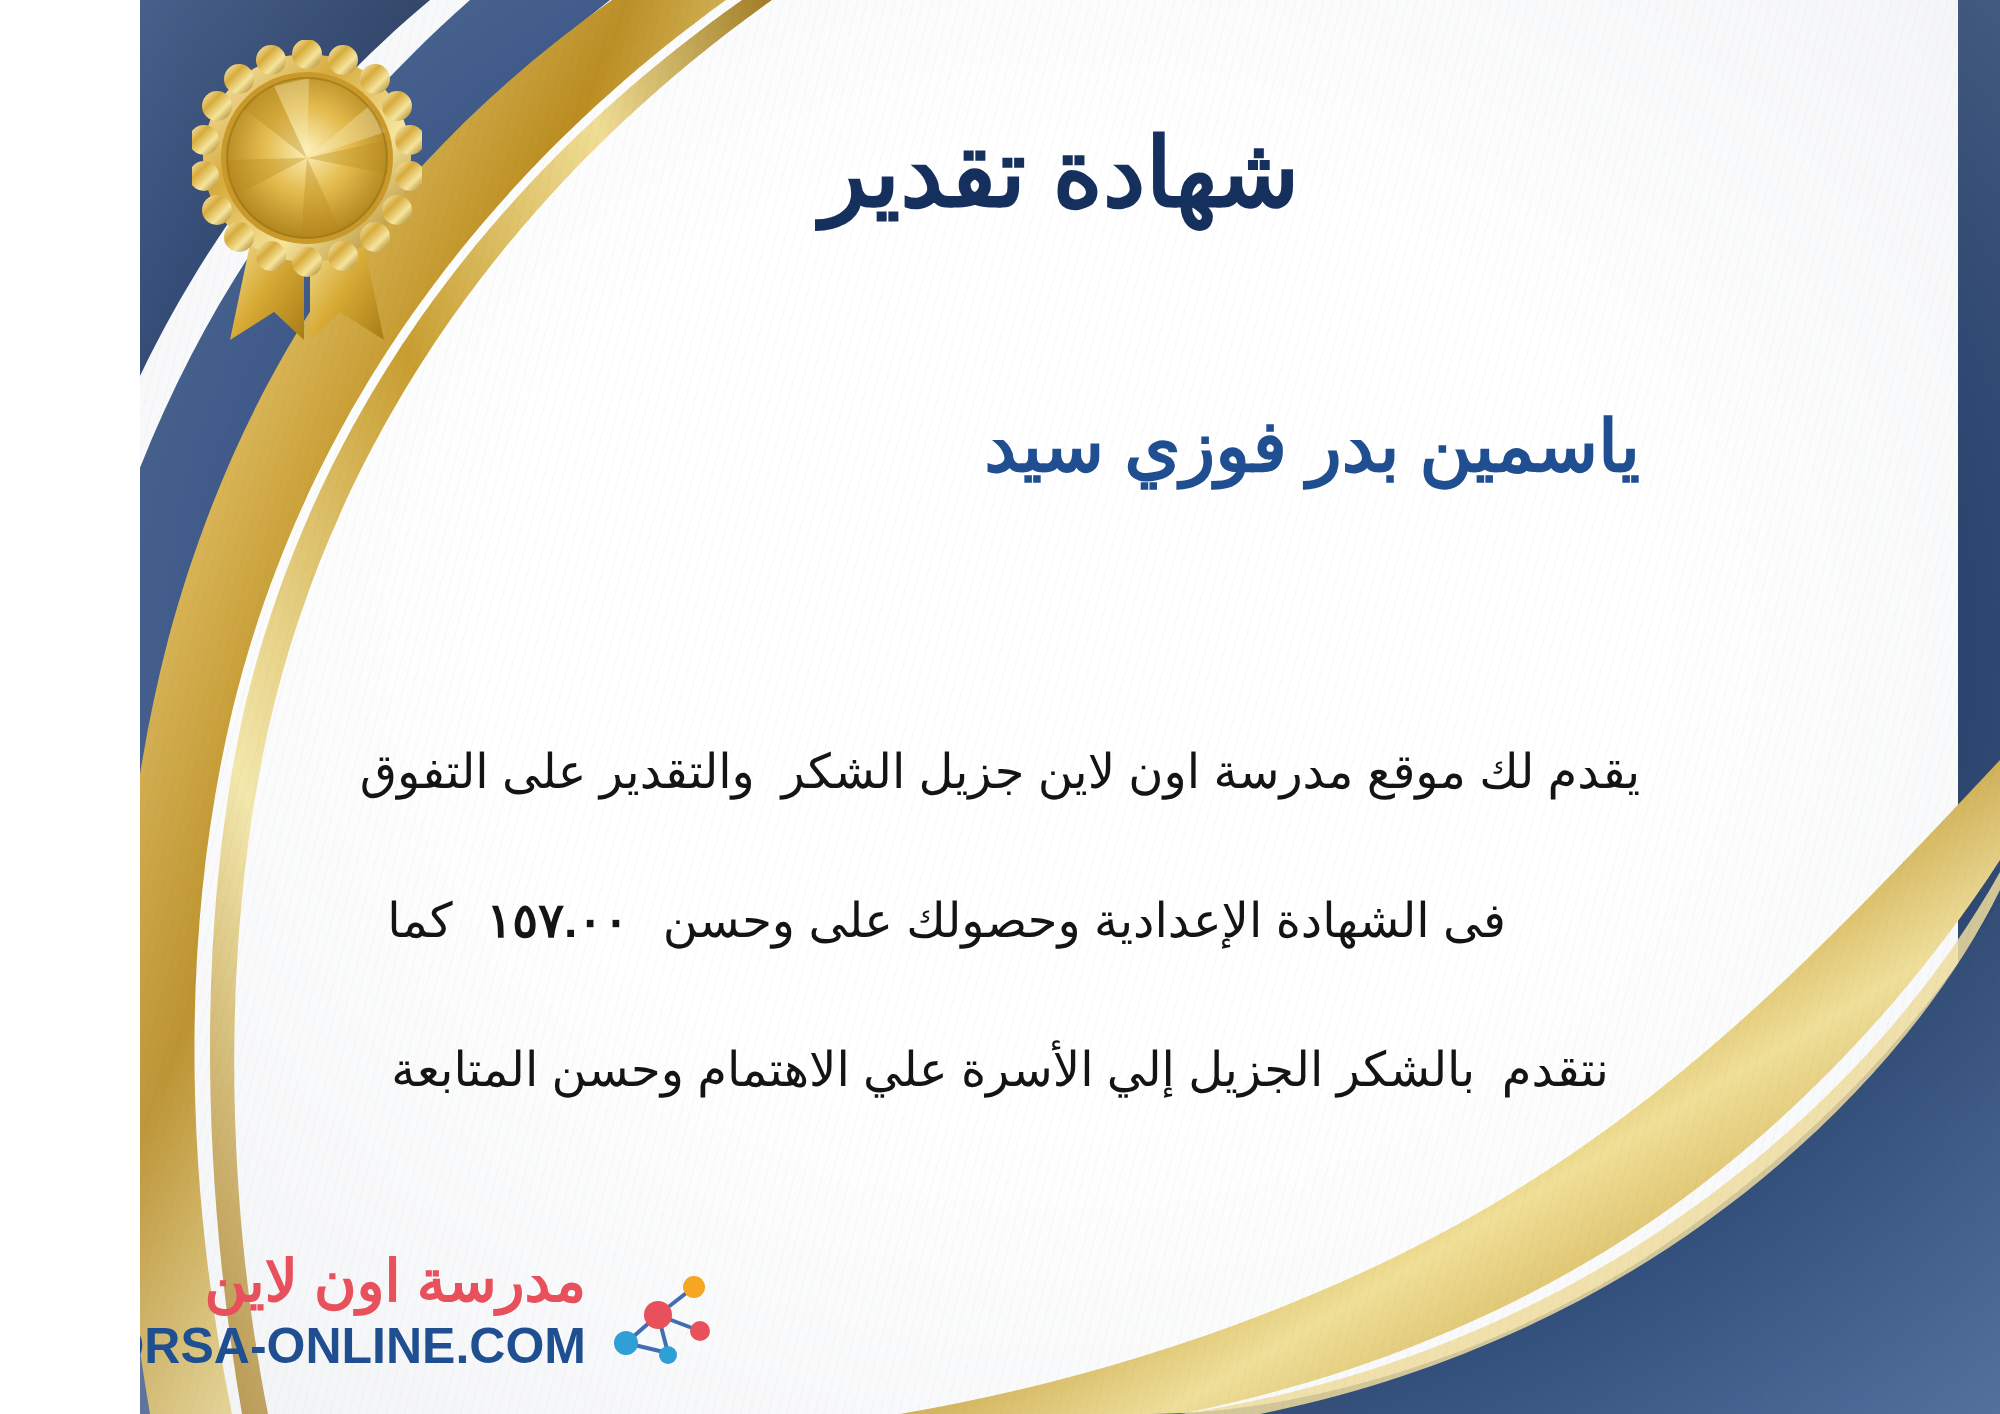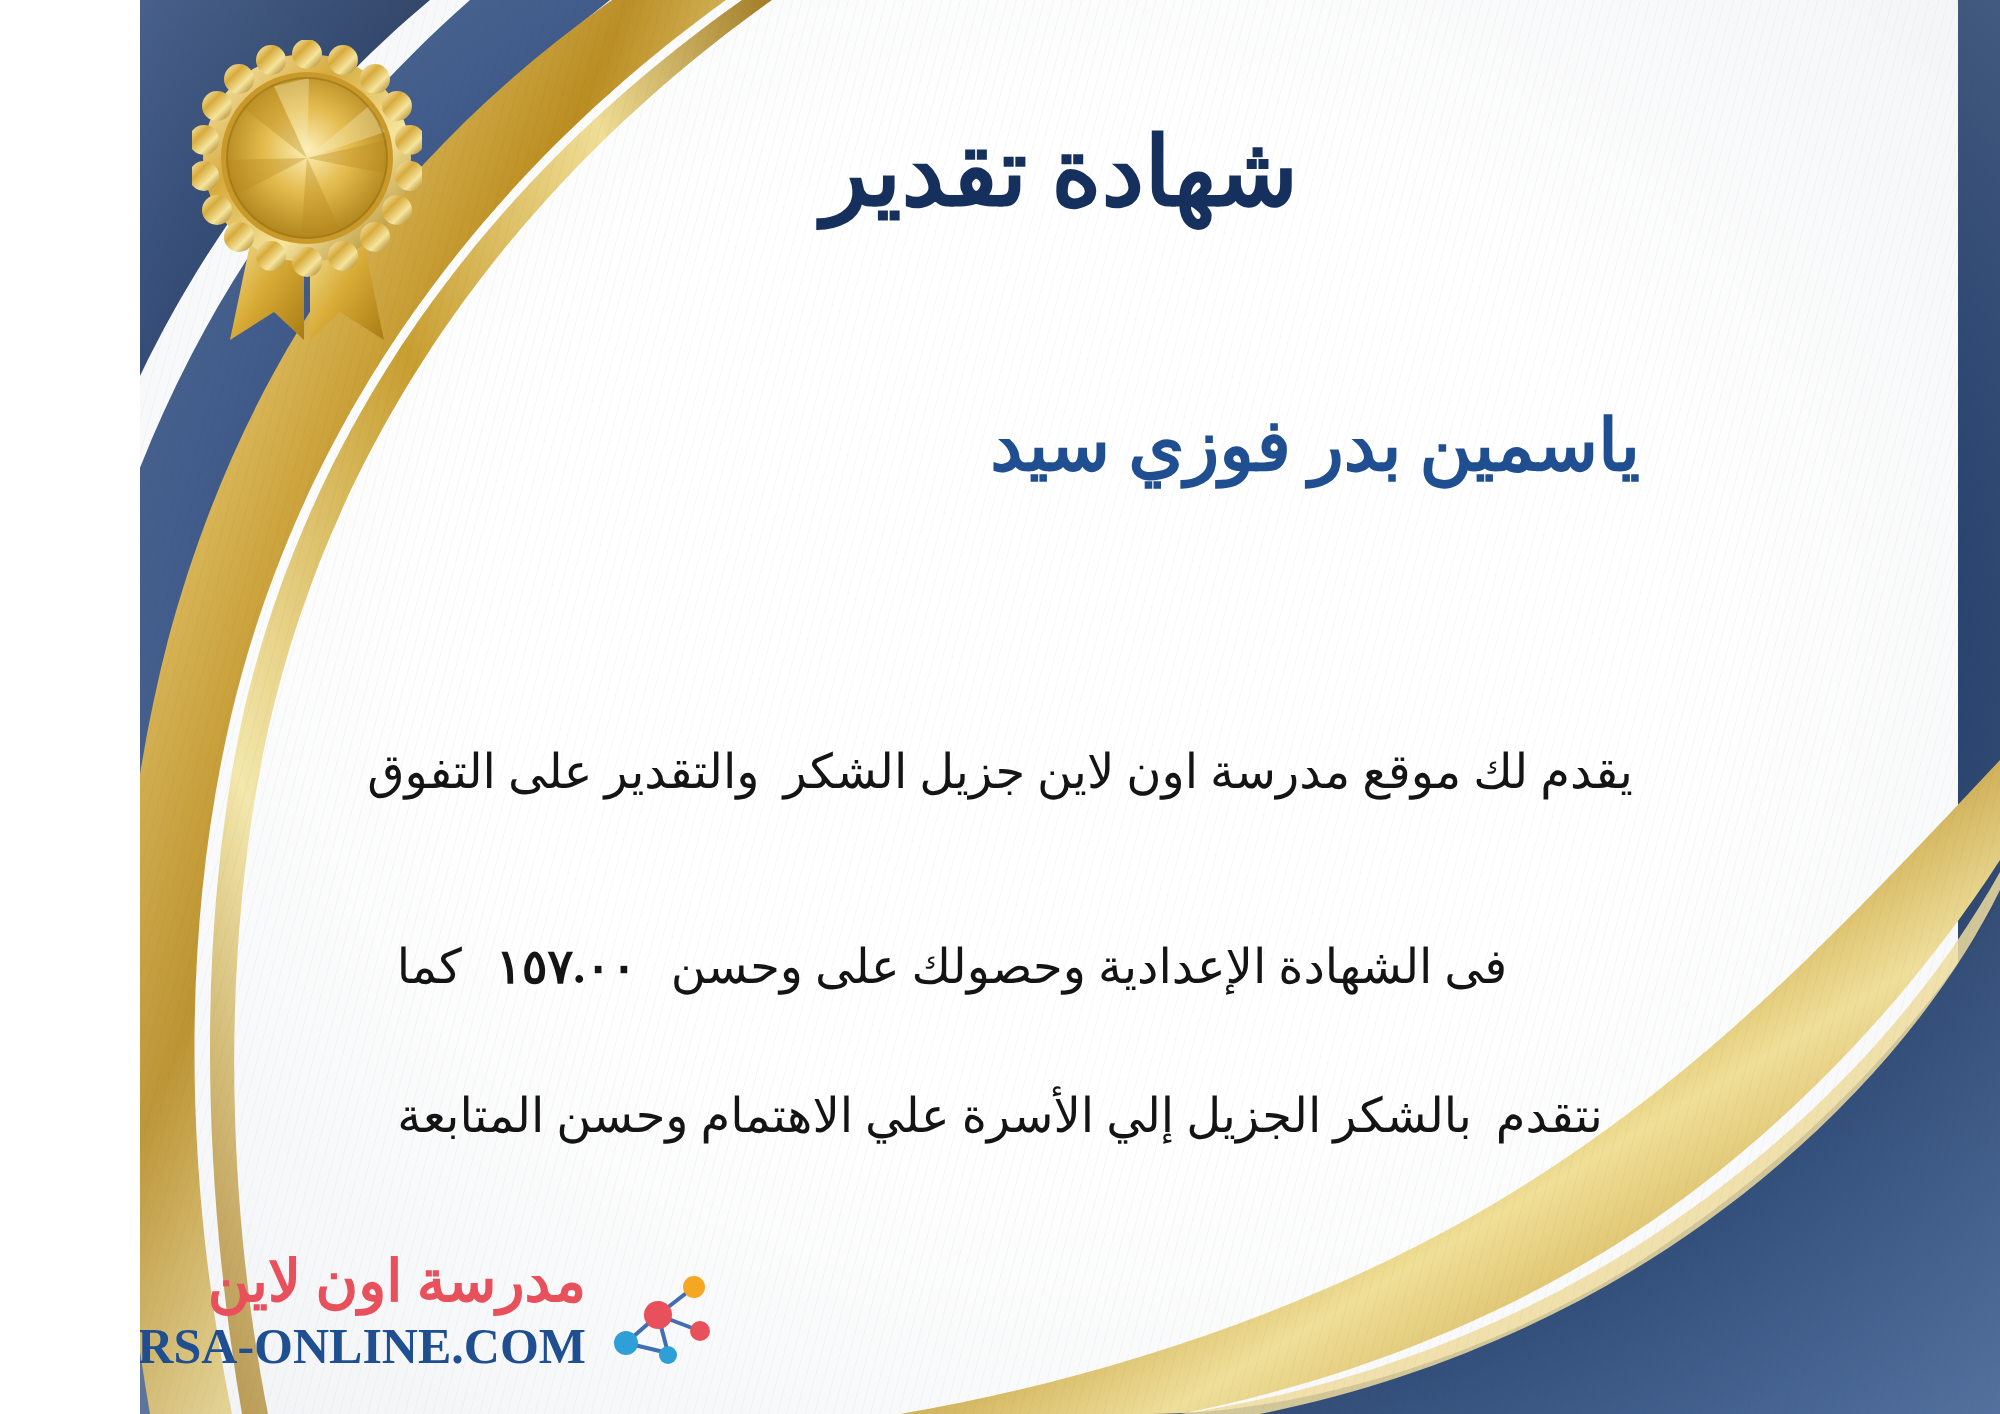--- a/index.html
+++ b/index.html
@@ -6,21 +6,21 @@
     margin: 0;
     padding: 0;
     background: #ffffff;
   }
   .certificate {
     position: relative;
     width: 1860px;
     height: 1414px;
     overflow: hidden;
     background: #ffffff;
-    font-family: Liberation Serif, serif;
+    font-family: Liberation Sans, sans-serif;
   }
 
   
   .frame-svg {
     position: absolute;
     inset: 0;
     width: 2000px;
     height: 1414px;
     pointer-events: none;
   }
@@ -92,21 +92,20 @@
     font-size: 48px;
     line-height: 1.55;
     font-weight: 500;
     color: #141414;
     white-space: pre-wrap;
   }
   .body-line .score {
     display: inline-block;
     padding: 0 34px;
     font-weight: 700;
-    margin-top: 46px;
   }
 
   .closing-line {
     position: absolute;
     top: 1135px;
     right: 60px;
     width: 1880px;
     text-align: center;
     direction: rtl;
     font-size: 44px;

